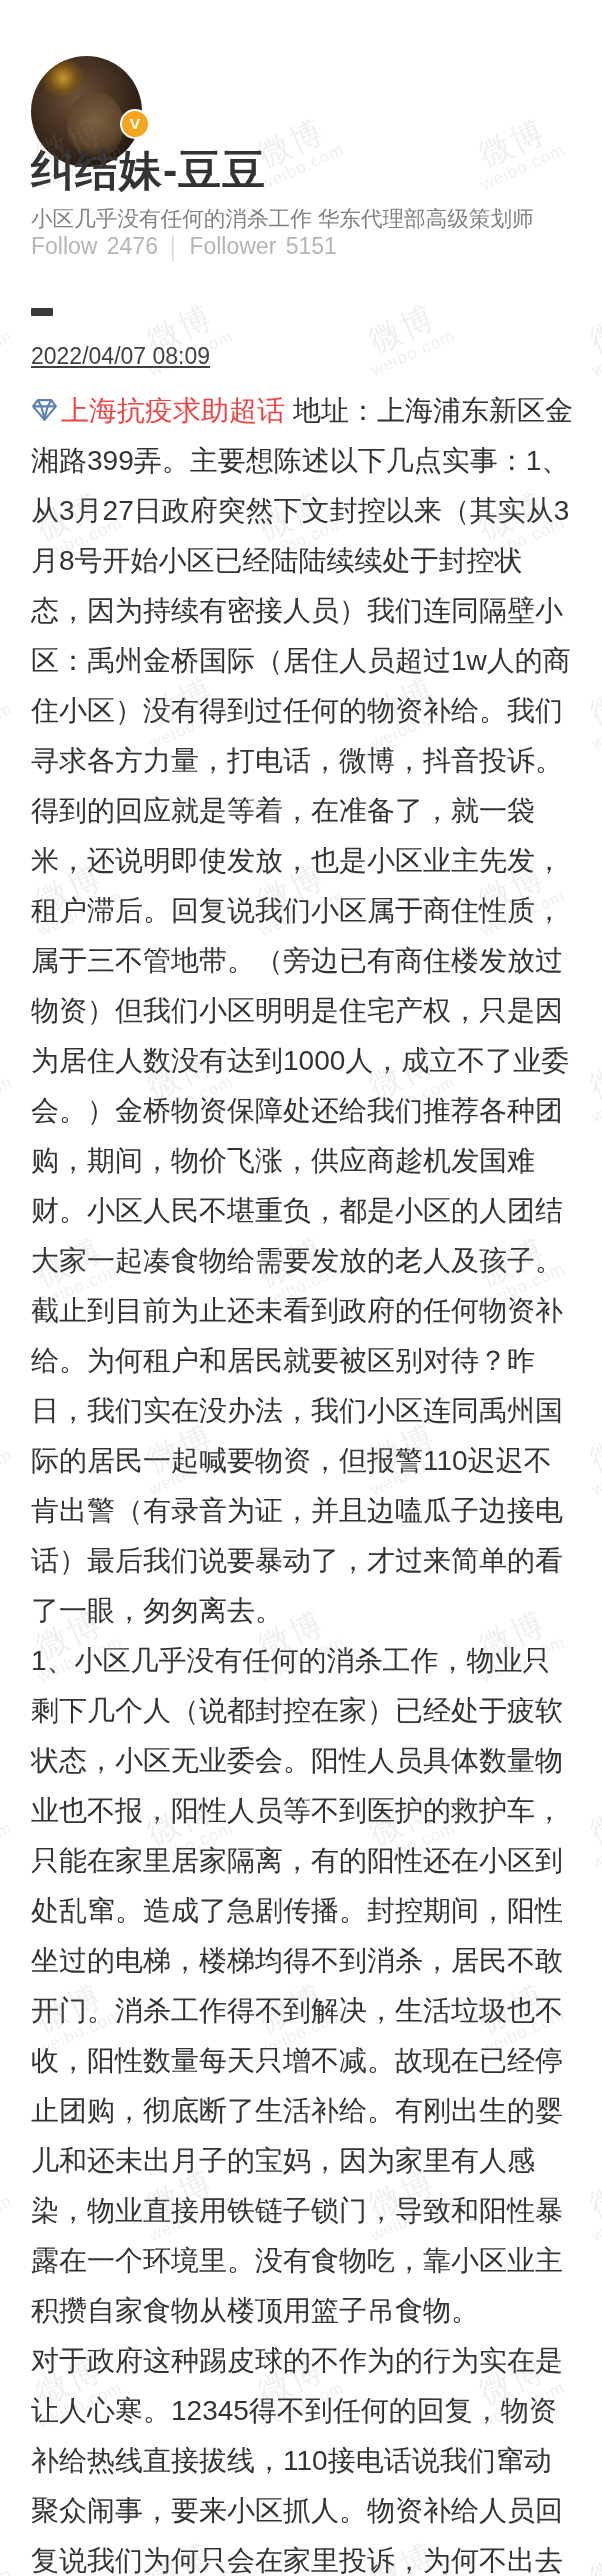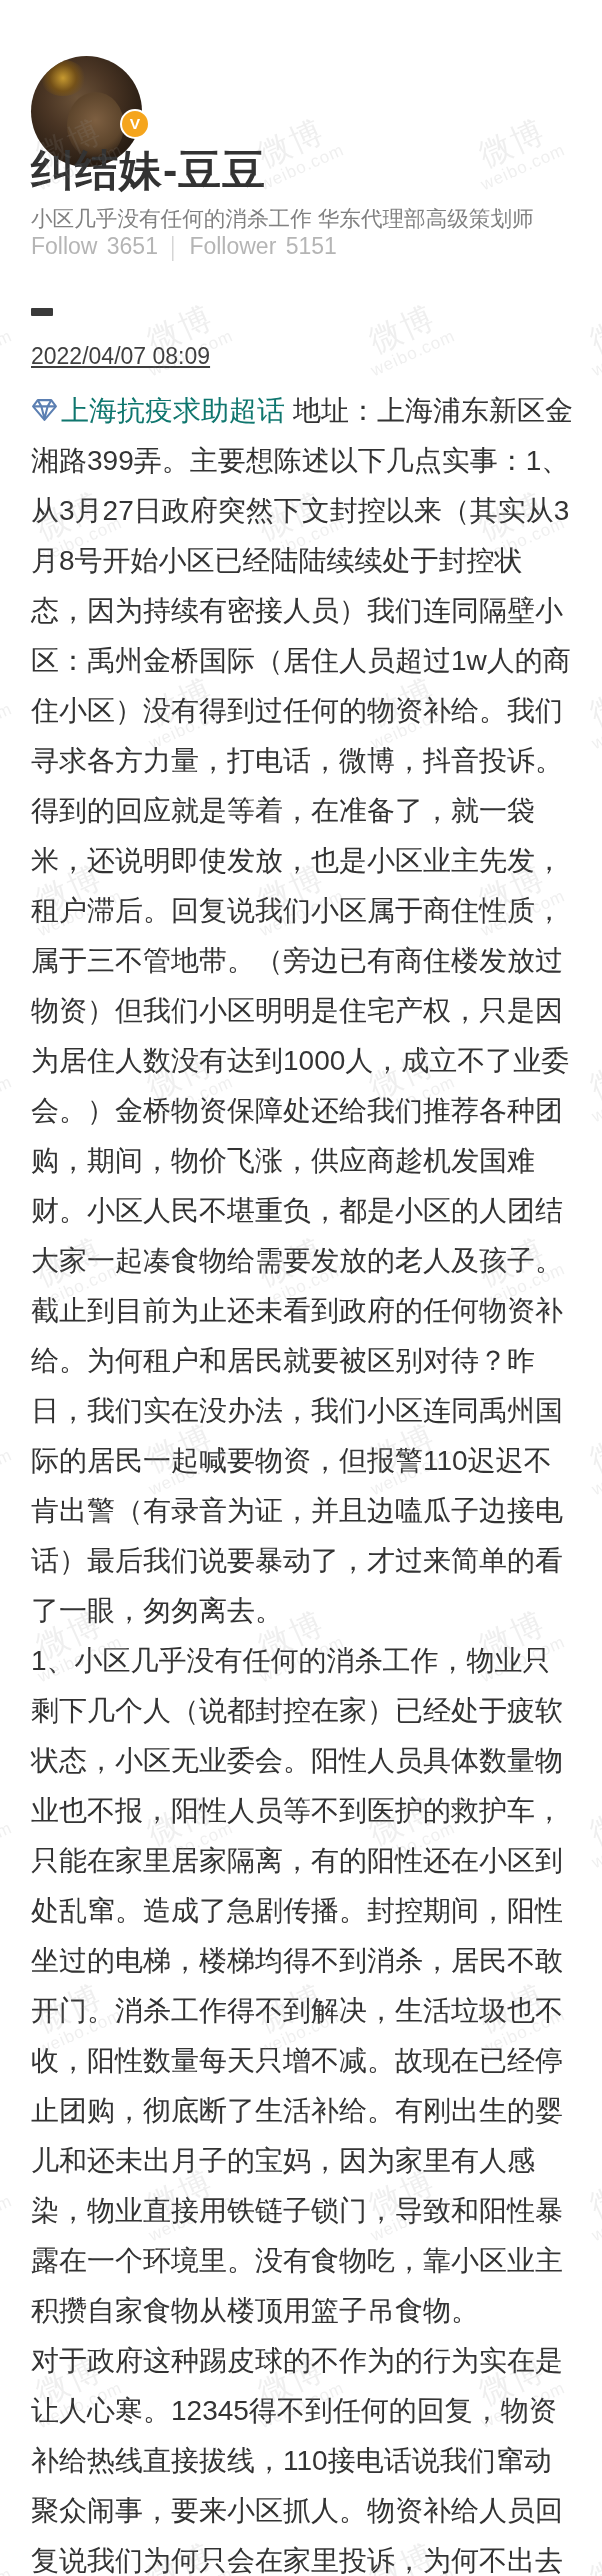--- a/index.html
+++ b/index.html
@@ -27,38 +27,38 @@
     color:#fff;font-size:15.5px;font-weight:bold;}
   .uname{left:31px;top:142px;font-size:43px;font-weight:bold;color:#333;letter-spacing:1px;}
   .udesc{left:31px;top:204px;font-size:21.6px;color:#818181;}
   .ustats{left:31px;top:233px;font-size:23px;color:#b5b5b5;display:flex;gap:9.3px;align-items:flex-end;}
   .ustats .sep{color:#d5d5d5;font-size:20.6px;}
   .dark-bar{left:31px;top:308px;width:21.6px;height:7.7px;background:#3a3a3a;border-radius:1px;}
   .tstamp{left:31px;top:343px;font-size:23px;color:#3f3f3f;text-decoration:underline;}
   
   .post{left:31px;top:386px;width:542px;}
   .post p{margin:0;font-size:28px;line-height:50px;color:#333;word-break:break-all;text-align:left;}
-  .blue{color:#0f766e;text-decoration:none;}
+  .blue{color:#ef4444;text-decoration:none;}
   .gem-icon{display:inline-block;width:27px;height:27px;vertical-align:-3.1px;margin-right:3.1px;}
 </style>
 </head>
 <body>
 
 <div class="abs avatar">
   <div class="hairlight"></div>
   <div class="face"></div>
 </div>
 <div class="abs vbadge">V</div>
 
 <div class="abs uname">纠结妹-豆豆</div>
 <div class="abs udesc">小区几乎没有任何的消杀工作 华东代理部高级策划师</div>
 
 <div class="abs ustats">
   <span>Follow</span>
-  <span>3651</span>
+  <span>2476</span>
   <span class="sep">│</span>
   <span>Follower</span>
   <span>5151</span>
 </div>
 
 <div class="abs dark-bar"></div>
 <div class="abs tstamp">2022/04/07 08:09</div>
 
 <div class="abs post">
   <p><a class="blue" href="#"><span class="gem-icon"><svg viewBox="0 0 52 52" width="27" height="27">

